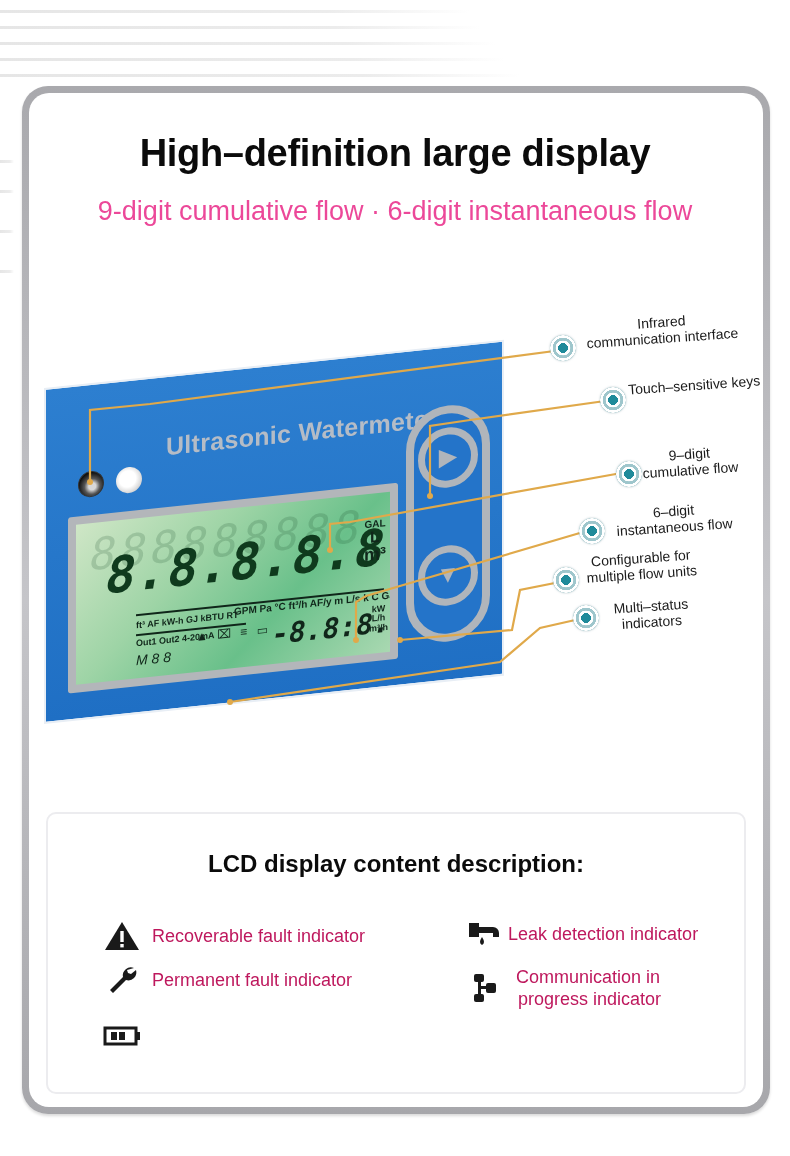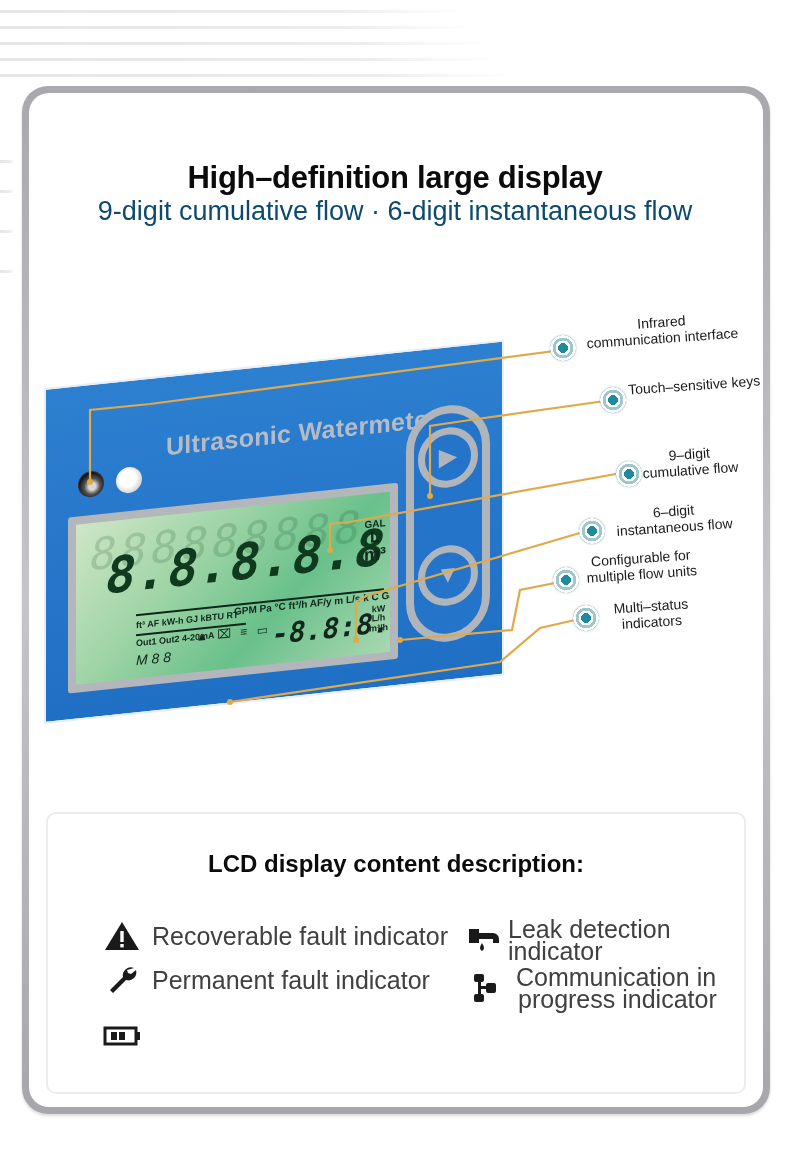--- a/index.html
+++ b/index.html
@@ -14,26 +14,26 @@
     border-radius: 26px;
     background: linear-gradient(180deg, #a9a9ad 0%, #c5c5c9 50%, #a7a7ab 100%);
     box-shadow: 0 2px 3px rgba(0,0,0,0.15);
   }
   .frame-inner {
     position: absolute; left: 7px; top: 7px; right: 7px; bottom: 7px;
     border-radius: 20px; background: #ffffff;
   }
 
   .title {
-    position: absolute; left: 0; width: 790px; top: 160px; text-align: center;
-    font-weight: bold; font-size: 31px; letter-spacing: -0.3px; color: #0b0b0b;
+    position: absolute; left: 0; width: 790px; top: 132px; text-align: center;
+    font-weight: bold; font-size: 38px; letter-spacing: -0.3px; color: #0b0b0b;
   }
   .subtitle {
     position: absolute; left: 0; width: 790px; top: 196px; text-align: center;
-    font-size: 27px; color: #0c4a6e;
+    font-size: 27px; color: #ec4899;
   }
 
   
   .device {
     position: absolute; left: 44px; top: 388px; width: 460px; height: 336px;
     transform: skewY(-6deg); transform-origin: left bottom;
   }
   .device-body {
     position: absolute; left: 0; top: 0; width: 460px; height: 336px;
     background: linear-gradient(180deg, #2d7fd0 0%, #1f6fc4 100%);
@@ -108,21 +108,21 @@
   .legend {
     position: absolute; left: 46px; top: 812px; width: 700px; height: 282px;
     border-radius: 10px; border: 2px solid #ececef; background: #ffffff;
   }
   .legend-title {
     position: absolute; left: 0; right: 0; top: 36px; text-align: center;
     font-size: 24px; font-weight: bold; color: #0b0b0b;
   }
   .legend-item { position: absolute; display: flex; align-items: center; }
   .legend-icon { width: 40px; height: 32px; display: flex; align-items: center; justify-content: center; margin-right: 10px; }
-  .legend-text { font-size: 25px; color: #404040; line-height: 22px; }
+  .legend-text { font-size: 18px; color: #be185d; line-height: 22px; }
 </style>
 </head>
 <body>
 
 <div class="bg-stripes">
   <div style="top:10px;width:470px"></div>
   <div style="top:26px;width:480px"></div>
   <div style="top:42px;width:495px"></div>
   <div style="top:58px;width:505px"></div>
   <div style="top:74px;width:520px"></div>

